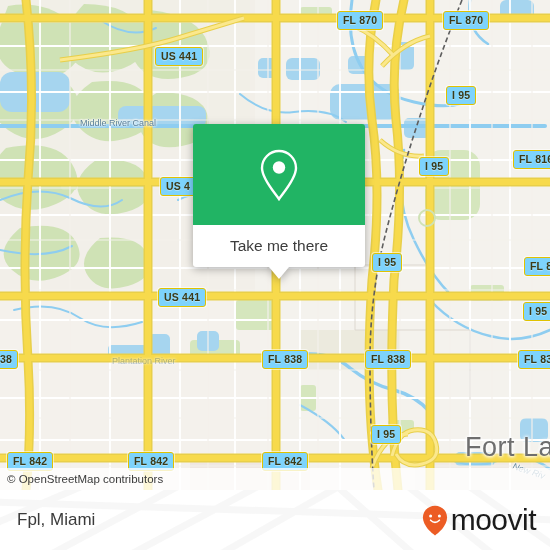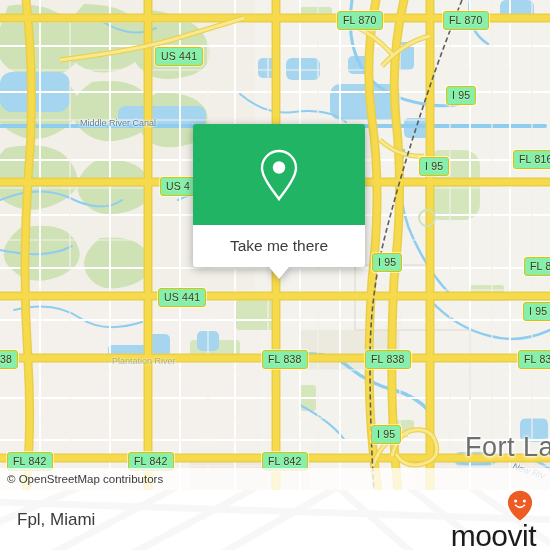--- a/index.html
+++ b/index.html
@@ -12,22 +12,22 @@
 
   
   .map{
     position:absolute;left:0;top:0;width:550px;height:490px;
     background:#f2efe9;overflow:hidden;
   }
   .map-canvas{position:absolute;left:0;top:0;width:550px;height:490px;}
 
   
   .shield{
-    position:absolute;background:#86efac;border:1.5px solid #e0c200;
-    border-radius:3px;color:#3b3b18;font-weight:normal;font-size:10.5px;
+    position:absolute;background:#7dd3fc;border:1.5px solid #e0c200;
+    border-radius:3px;color:#3b3b18;font-weight:bold;font-size:10.5px;
     line-height:1;padding:3px 5px 3.5px;white-space:nowrap;
     letter-spacing:.2px;text-shadow:0 1px 0 rgba(255,255,255,.35);
     box-shadow:0 0 0 1px rgba(255,255,255,.55);
   }
 
   
   .mlabel{position:absolute;white-space:nowrap;color:#6b6b6b;font-size:9px;
           text-shadow:0 0 3px #fff,0 0 3px #fff,0 0 2px #fff;}
   .mlabel.water-label{color:#5a7f97;margin-left:24px;}
   .mlabel.city{color:#6e6e6e;font-size:27px;letter-spacing:.5px;
@@ -63,21 +63,21 @@
 
   
   .footer{
     position:absolute;left:0;top:490px;width:550px;height:60px;
     background:#ffffff;display:flex;align-items:center;
     justify-content:space-between;overflow:hidden;
   }
   .footer-wm{position:absolute;left:0;top:0;width:550px;height:60px;
              opacity:.5;pointer-events:none;}
   .footer-title{position:relative;font-size:17px;color:#3b3b3b;padding-left:17px;}
-  .brand{position:relative;display:flex;align-items:flex-end;padding-right:14px;flex-direction:column;}
+  .brand{position:relative;display:flex;align-items:flex-start;padding-right:14px;}
   .brand-pin{width:26px;height:31px;margin-right:3px;}
   .brand-word{font-size:30px;color:#1b1b1b;letter-spacing:-.5px;
               font-weight:500;line-height:1;}
 </style>
 </head>
 <body>
 
 <div class="screen">
 
   <div class="map">

